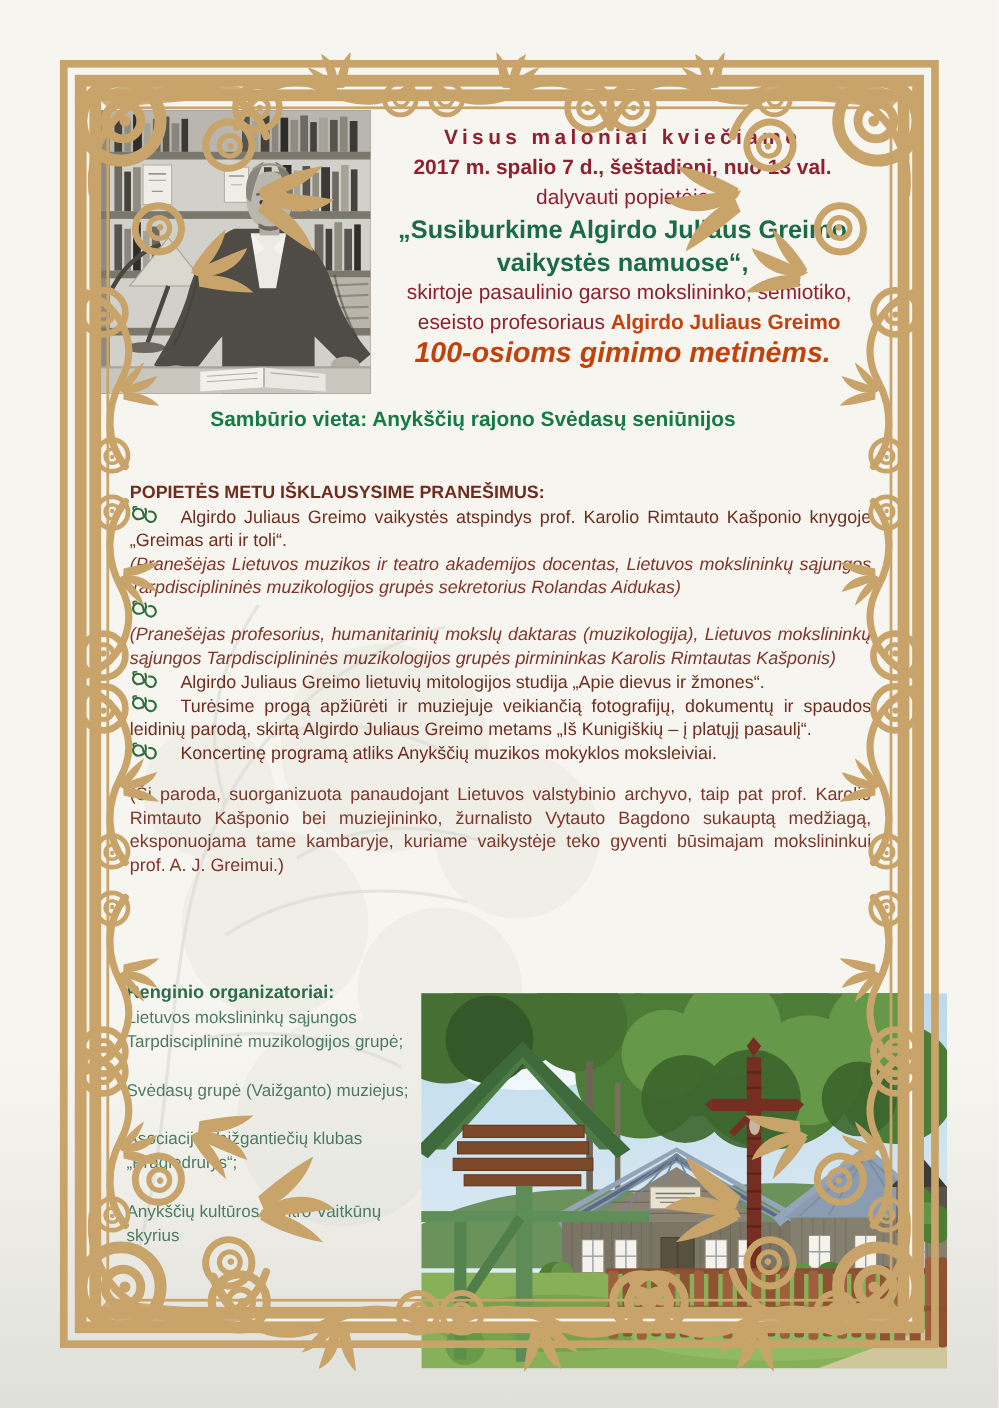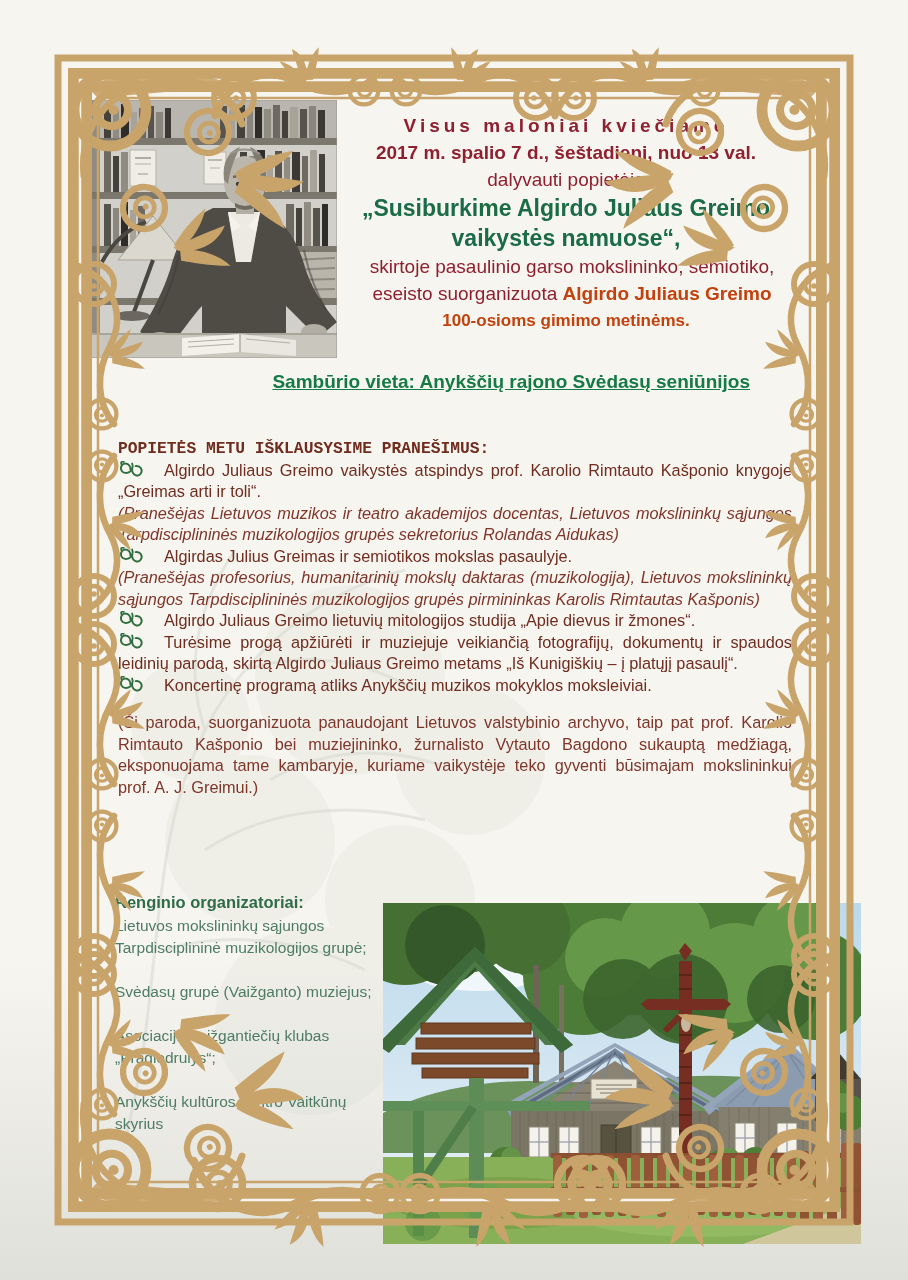--- a/index.html
+++ b/index.html
@@ -13,26 +13,26 @@
   .frame{position:absolute;left:0;top:0;width:908px;height:1280px;z-index:3;pointer-events:none;}
 
   .hdr{position:absolute;left:336px;top:112px;width:460px;text-align:center;z-index:2;}
   .hdr .r1{color:#8e2030;font-weight:bold;font-size:19px;letter-spacing:4px;line-height:27px;}
   .hdr .r2{color:#8e2030;font-weight:bold;font-size:19px;line-height:27px;}
   .hdr .r3{color:#8e2030;font-size:19px;line-height:27px;}
   .hdr .g1{color:#1a6b46;font-weight:bold;font-size:23px;line-height:30px;}
   .hdr .red{color:#8e2030;font-size:19px;line-height:27px;margin-left:12px;}
   .hdr .gin{color:#c2410c;font-weight:bold;}
 
-  .loc{position:absolute;left:110px;top:368px;width:640px;text-align:right;z-index:2;
-       color:#157a46;font-weight:bold;font-size:19px;line-height:28px;text-decoration:underline;}
+  .loc{position:absolute;left:110px;top:368px;width:640px;text-align:center;z-index:2;
+       color:#157a46;font-weight:bold;font-size:19px;line-height:28px;}
 
   .bodytxt{position:absolute;left:118px;top:438px;width:674px;z-index:2;
        font-size:16.3px;line-height:21.5px;color:#6f2c1f;text-align:justify;}
-  .bodytxt .h{font-weight:bold;font-family:Liberation Mono, monospace;}
+  .bodytxt .h{font-weight:bold;}
   .item-title{font-weight:normal;}
   .glyph{display:inline-block;width:30px;height:17px;vertical-align:-2px;margin-right:16px;}
   .speakers{font-style:italic;font-weight:normal;color:#7e352a;}
   .note{margin-top:16px;color:#7e352a;}
 
   .orgs{position:absolute;left:115px;top:891px;width:272px;z-index:2;
         font-size:15.5px;line-height:22px;color:#4e7c63;}
   .orgs .h{font-weight:bold;color:#2e6b49;font-size:16.5px;margin-bottom:2px;}
   .orgs .it{margin-bottom:22px;}
   .orgs .it:last-child{margin-bottom:0;}
@@ -173,22 +173,22 @@
     <rect width="247" height="258" fill="none" stroke="#9a968c" stroke-width="1"></rect>
   </svg>
 
   <div class="hdr">
     <div class="r1">Visus maloniai kviečiame</div>
     <div class="r2">2017 m. spalio 7 d., šeštadienį, nuo 13 val.</div>
     <div class="r3">dalyvauti popietėje</div>
     <div class="g1">„Susiburkime Algirdo Juliaus Greimo</div>
     <div class="g1">vaikystės namuose“,</div>
     <div class="red">skirtoje pasaulinio garso mokslininko, semiotiko,</div>
-    <div class="red"><span>eseisto suorganizuota </span><span class="gin">Algirdo Juliaus Greimo</span></div>
-    <div class="gin" style="font-size:17px;line-height:27px;">100-osioms gimimo metinėms.</div>
+    <div class="red"><span>eseisto profesoriaus </span><span class="gin">Algirdo Juliaus Greimo</span></div>
+    <div class="gin" style="font-size:26px;line-height:27px;font-style:italic;">100-osioms gimimo metinėms.</div>
   </div>
 
   <div class="loc">
     <div>Sambūrio vieta: Anykščių rajono Svėdasų seniūnijos</div>
   </div>
 
   <div class="bodytxt">
     <div class="h">POPIETĖS METU IŠKLAUSYSIME PRANEŠIMUS:</div>
 
     <div class="item-title">
@@ -198,21 +198,21 @@
           <path d="M4,5 C2,2 3,0 7,1" fill="none" stroke="#2f6e3e" stroke-width="2"></path>
         </svg><span>Algirdo Juliaus Greimo vaikystės atspindys prof. Karolio Rimtauto Kašponio knygoje „Greimas arti ir toli“.</span>
     </div>
     <div class="speakers">(Pranešėjas Lietuvos muzikos ir teatro akademijos docentas, Lietuvos mokslininkų sąjungos Tarpdisciplininės muzikologijos grupės sekretorius Rolandas Aidukas)</div>
 
     <div class="item-title">
       <svg class="glyph" viewBox="0 0 34 20">
           <path d="M14,10 C14,3 7,1 4,5 C1,9 4,15 10,14 C16,13 18,7 16,3" fill="none" stroke="#2f6e3e" stroke-width="2.2" stroke-linecap="round"></path>
           <path d="M16,10 C16,17 23,19 26,15 C29,11 26,5 20,6" fill="none" stroke="#2f6e3e" stroke-width="2.2" stroke-linecap="round"></path>
           <path d="M4,5 C2,2 3,0 7,1" fill="none" stroke="#2f6e3e" stroke-width="2"></path>
-        </svg><span>Algirdas Julius Greimas ir semiotikos mokslas pasaulyje.</span>
+        </svg>
     </div>
     <div class="speakers">(Pranešėjas profesorius, humanitarinių mokslų daktaras (muzikologija), Lietuvos mokslininkų sąjungos Tarpdisciplininės muzikologijos grupės pirmininkas Karolis Rimtautas Kašponis)</div>
 
     <div class="item-title">
       <svg class="glyph" viewBox="0 0 34 20">
           <path d="M14,10 C14,3 7,1 4,5 C1,9 4,15 10,14 C16,13 18,7 16,3" fill="none" stroke="#2f6e3e" stroke-width="2.2" stroke-linecap="round"></path>
           <path d="M16,10 C16,17 23,19 26,15 C29,11 26,5 20,6" fill="none" stroke="#2f6e3e" stroke-width="2.2" stroke-linecap="round"></path>
           <path d="M4,5 C2,2 3,0 7,1" fill="none" stroke="#2f6e3e" stroke-width="2"></path>
         </svg><span>Algirdo Juliaus Greimo lietuvių mitologijos studija „Apie dievus ir žmones“.</span>
     </div>

